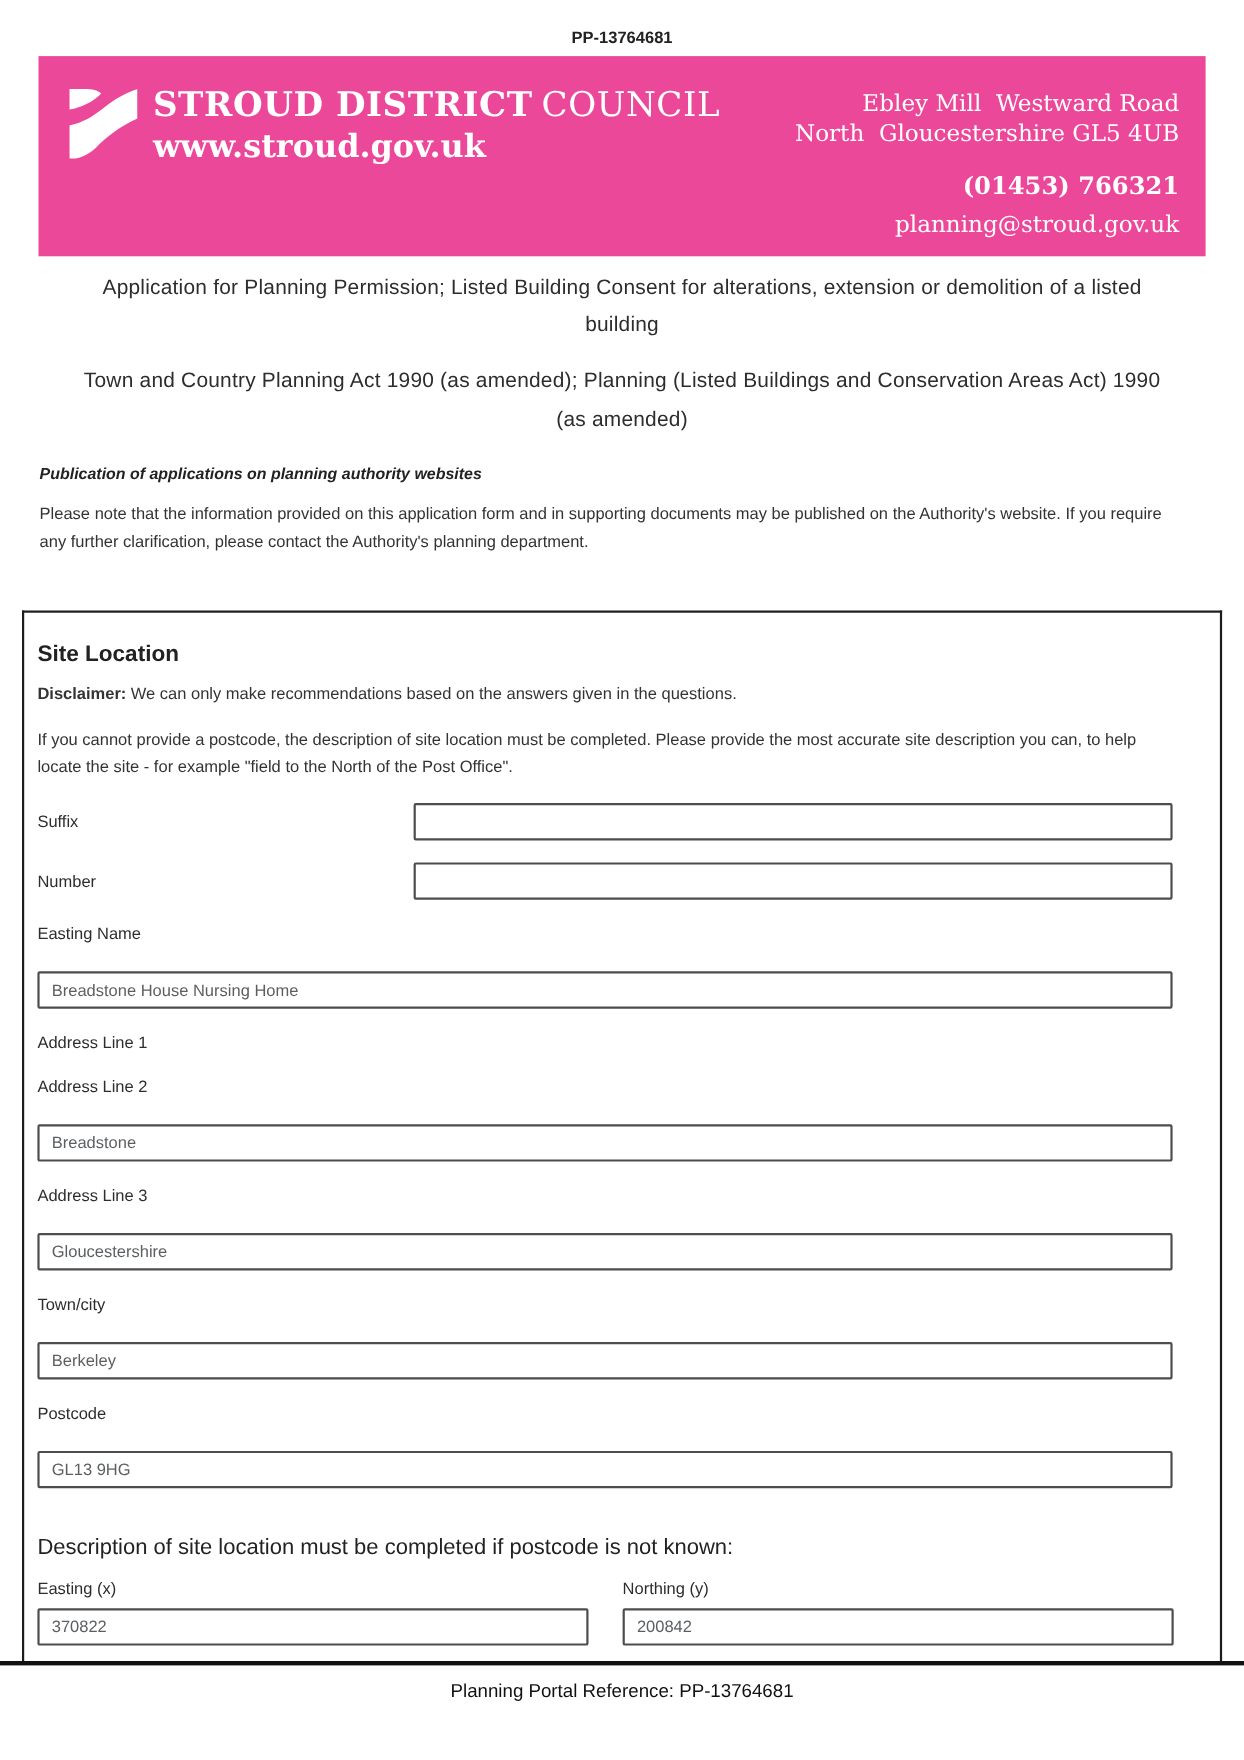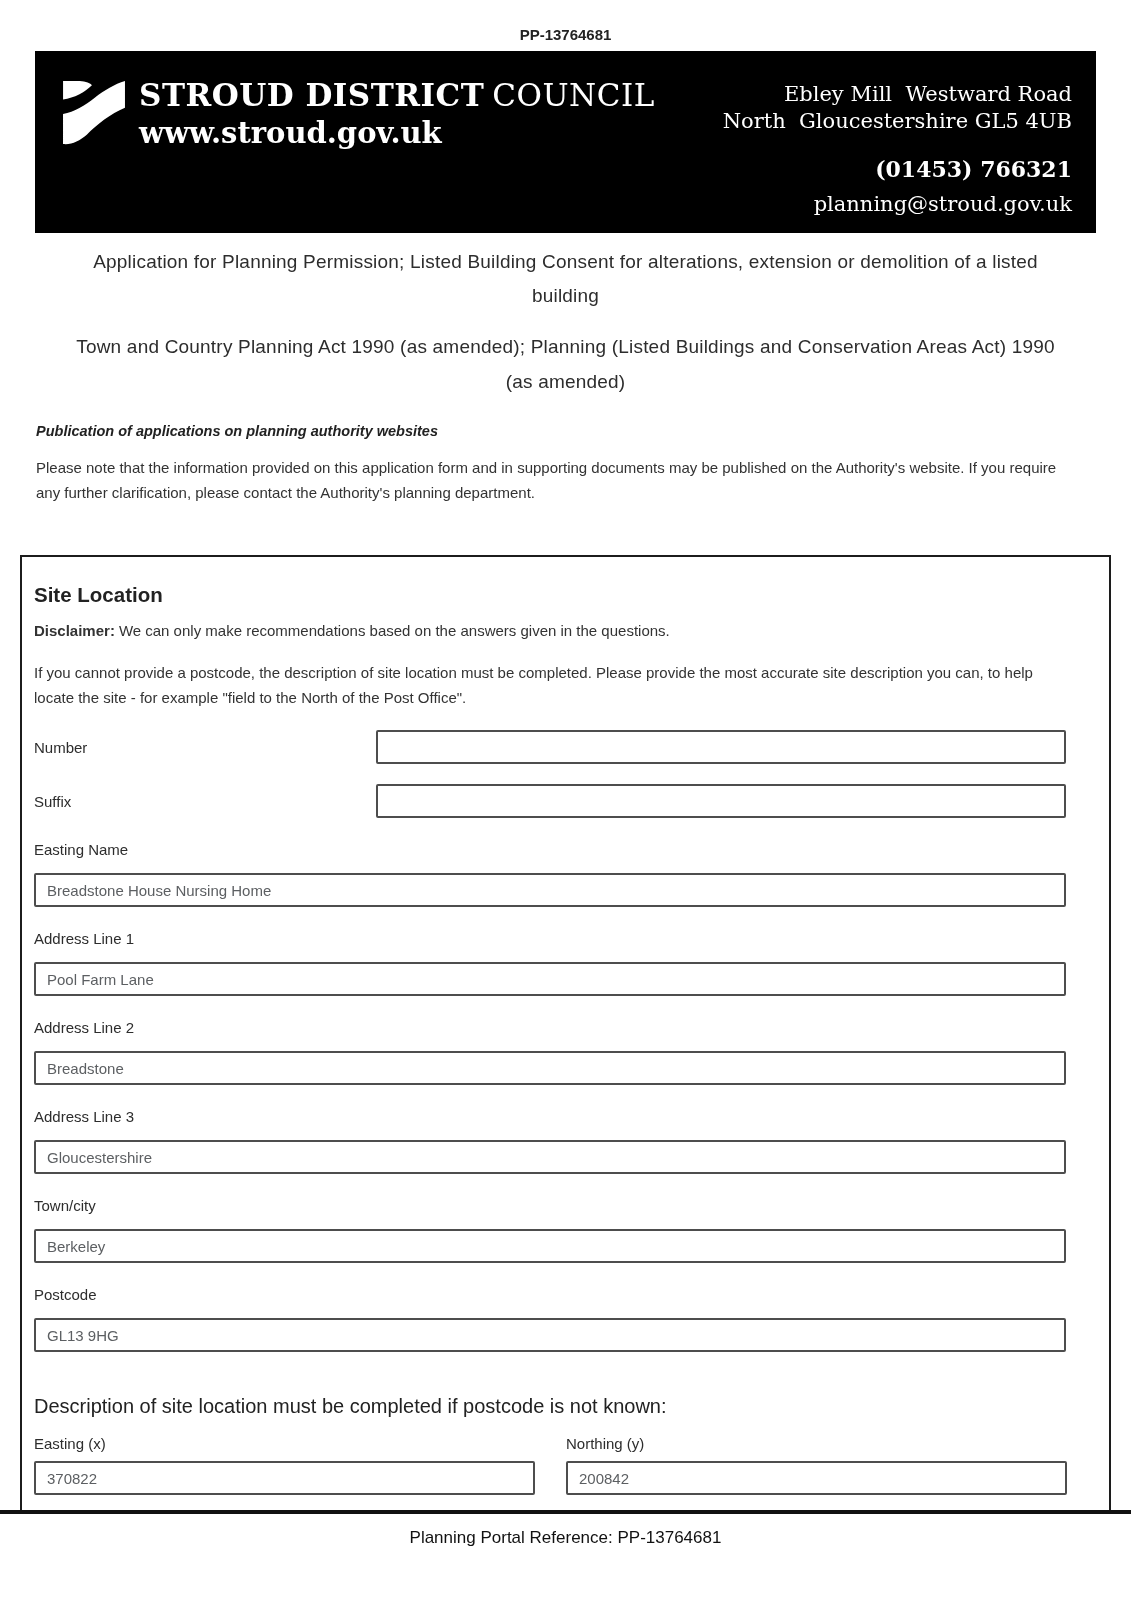--- a/index.html
+++ b/index.html
@@ -110,21 +110,21 @@
     color: #5c5f62;
     padding: 0 11px;
   }
 
   .inline-field { display: flex; align-items: center; margin-top: 20px; }
   .inline-field .lbl { width: 342px; font-size: 15px; color: #2d2d2d; }
   .inline-field input.txt { width: 690px; }
 
   .stack-field { margin-top: 23px; }
   .stack-field .lbl { font-size: 15px; color: #2d2d2d; }
-  .stack-field input.txt { display: block; margin-top: 15px; width: 1032px; }
+  .stack-field input.txt { display: block; margin-top: 25px; width: 1032px; }
 
   .desc-heading {
     margin-top: 43px;
     font-size: 20px;
     color: #222;
   }
   .coords { display: flex; gap: 31px; margin-top: 17px; }
   .coord-col { width: 501px; }
   .coord-col .lbl { font-size: 15px; color: #2d2d2d; }
   .coord-col input.txt { display: block; margin-top: 9px; width: 100%; }
@@ -135,21 +135,21 @@
     text-align: center;
     font-size: 17px;
     color: #111;
   }
 </style>
 </head>
 <body>
 
 <div class="top-ref">PP-13764681</div>
 
-<div class="band" style="background: #000000;">
+<div class="band" style="background: #ec4899;">
   <div class="logo-wrap">
     <svg width="62" height="64" viewBox="0 0 60 62" xmlns="http://www.w3.org/2000/svg">
       <path d="M0,0 L14,0 C20,0 25,1 28,4 C21,11 11,16 0,18 Z" fill="#ffffff"></path>
       <path d="M60,0 L60,26 C46,32 33,42 23,52 C16,58 8,62 0,61 L0,32 C11,30 21,24 31,16 C40,9 50,3 60,0 Z" fill="#ffffff"></path>
     </svg>
   </div>
   <div class="brand-text">
     <div class="brand-line1">
       <span class="org-bold">STROUD DISTRICT</span><span class="org-light">COUNCIL</span>
     </div>
@@ -171,37 +171,36 @@
 <div class="site-box">
   <div class="box-heading">Site Location</div>
 
   <div class="disclaimer">
     <span class="dlabel">Disclaimer:</span><span class="dtext">We can only make recommendations based on the answers given in the questions.</span>
   </div>
 
   <div class="instructions">If you cannot provide a postcode, the description of site location must be completed. Please provide the most accurate site description you can, to help locate the site - for example "field to the North of the Post Office".</div>
 
   <div class="inline-field">
+    <span class="lbl">Suffix</span>
+    <input class="txt" type="text" value="" style="">
+  </div>
+
+  <div class="inline-field">
     <span class="lbl">Number</span>
     <input class="txt" type="text" value="" style="">
   </div>
 
-  <div class="inline-field">
-    <span class="lbl">Suffix</span>
-    <input class="txt" type="text" value="" style="">
-  </div>
-
   <div class="stack-field">
     <div class="lbl">Easting Name</div>
     <input class="txt" type="text" value="Breadstone House Nursing Home" style="">
   </div>
 
   <div class="stack-field">
     <div class="lbl">Address Line 1</div>
-    <input class="txt" type="text" value="Pool Farm Lane" style="">
   </div>
 
   <div class="stack-field">
     <div class="lbl">Address Line 2</div>
     <input class="txt" type="text" value="Breadstone" style="">
   </div>
 
   <div class="stack-field">
     <div class="lbl">Address Line 3</div>
     <input class="txt" type="text" value="Gloucestershire" style="">

